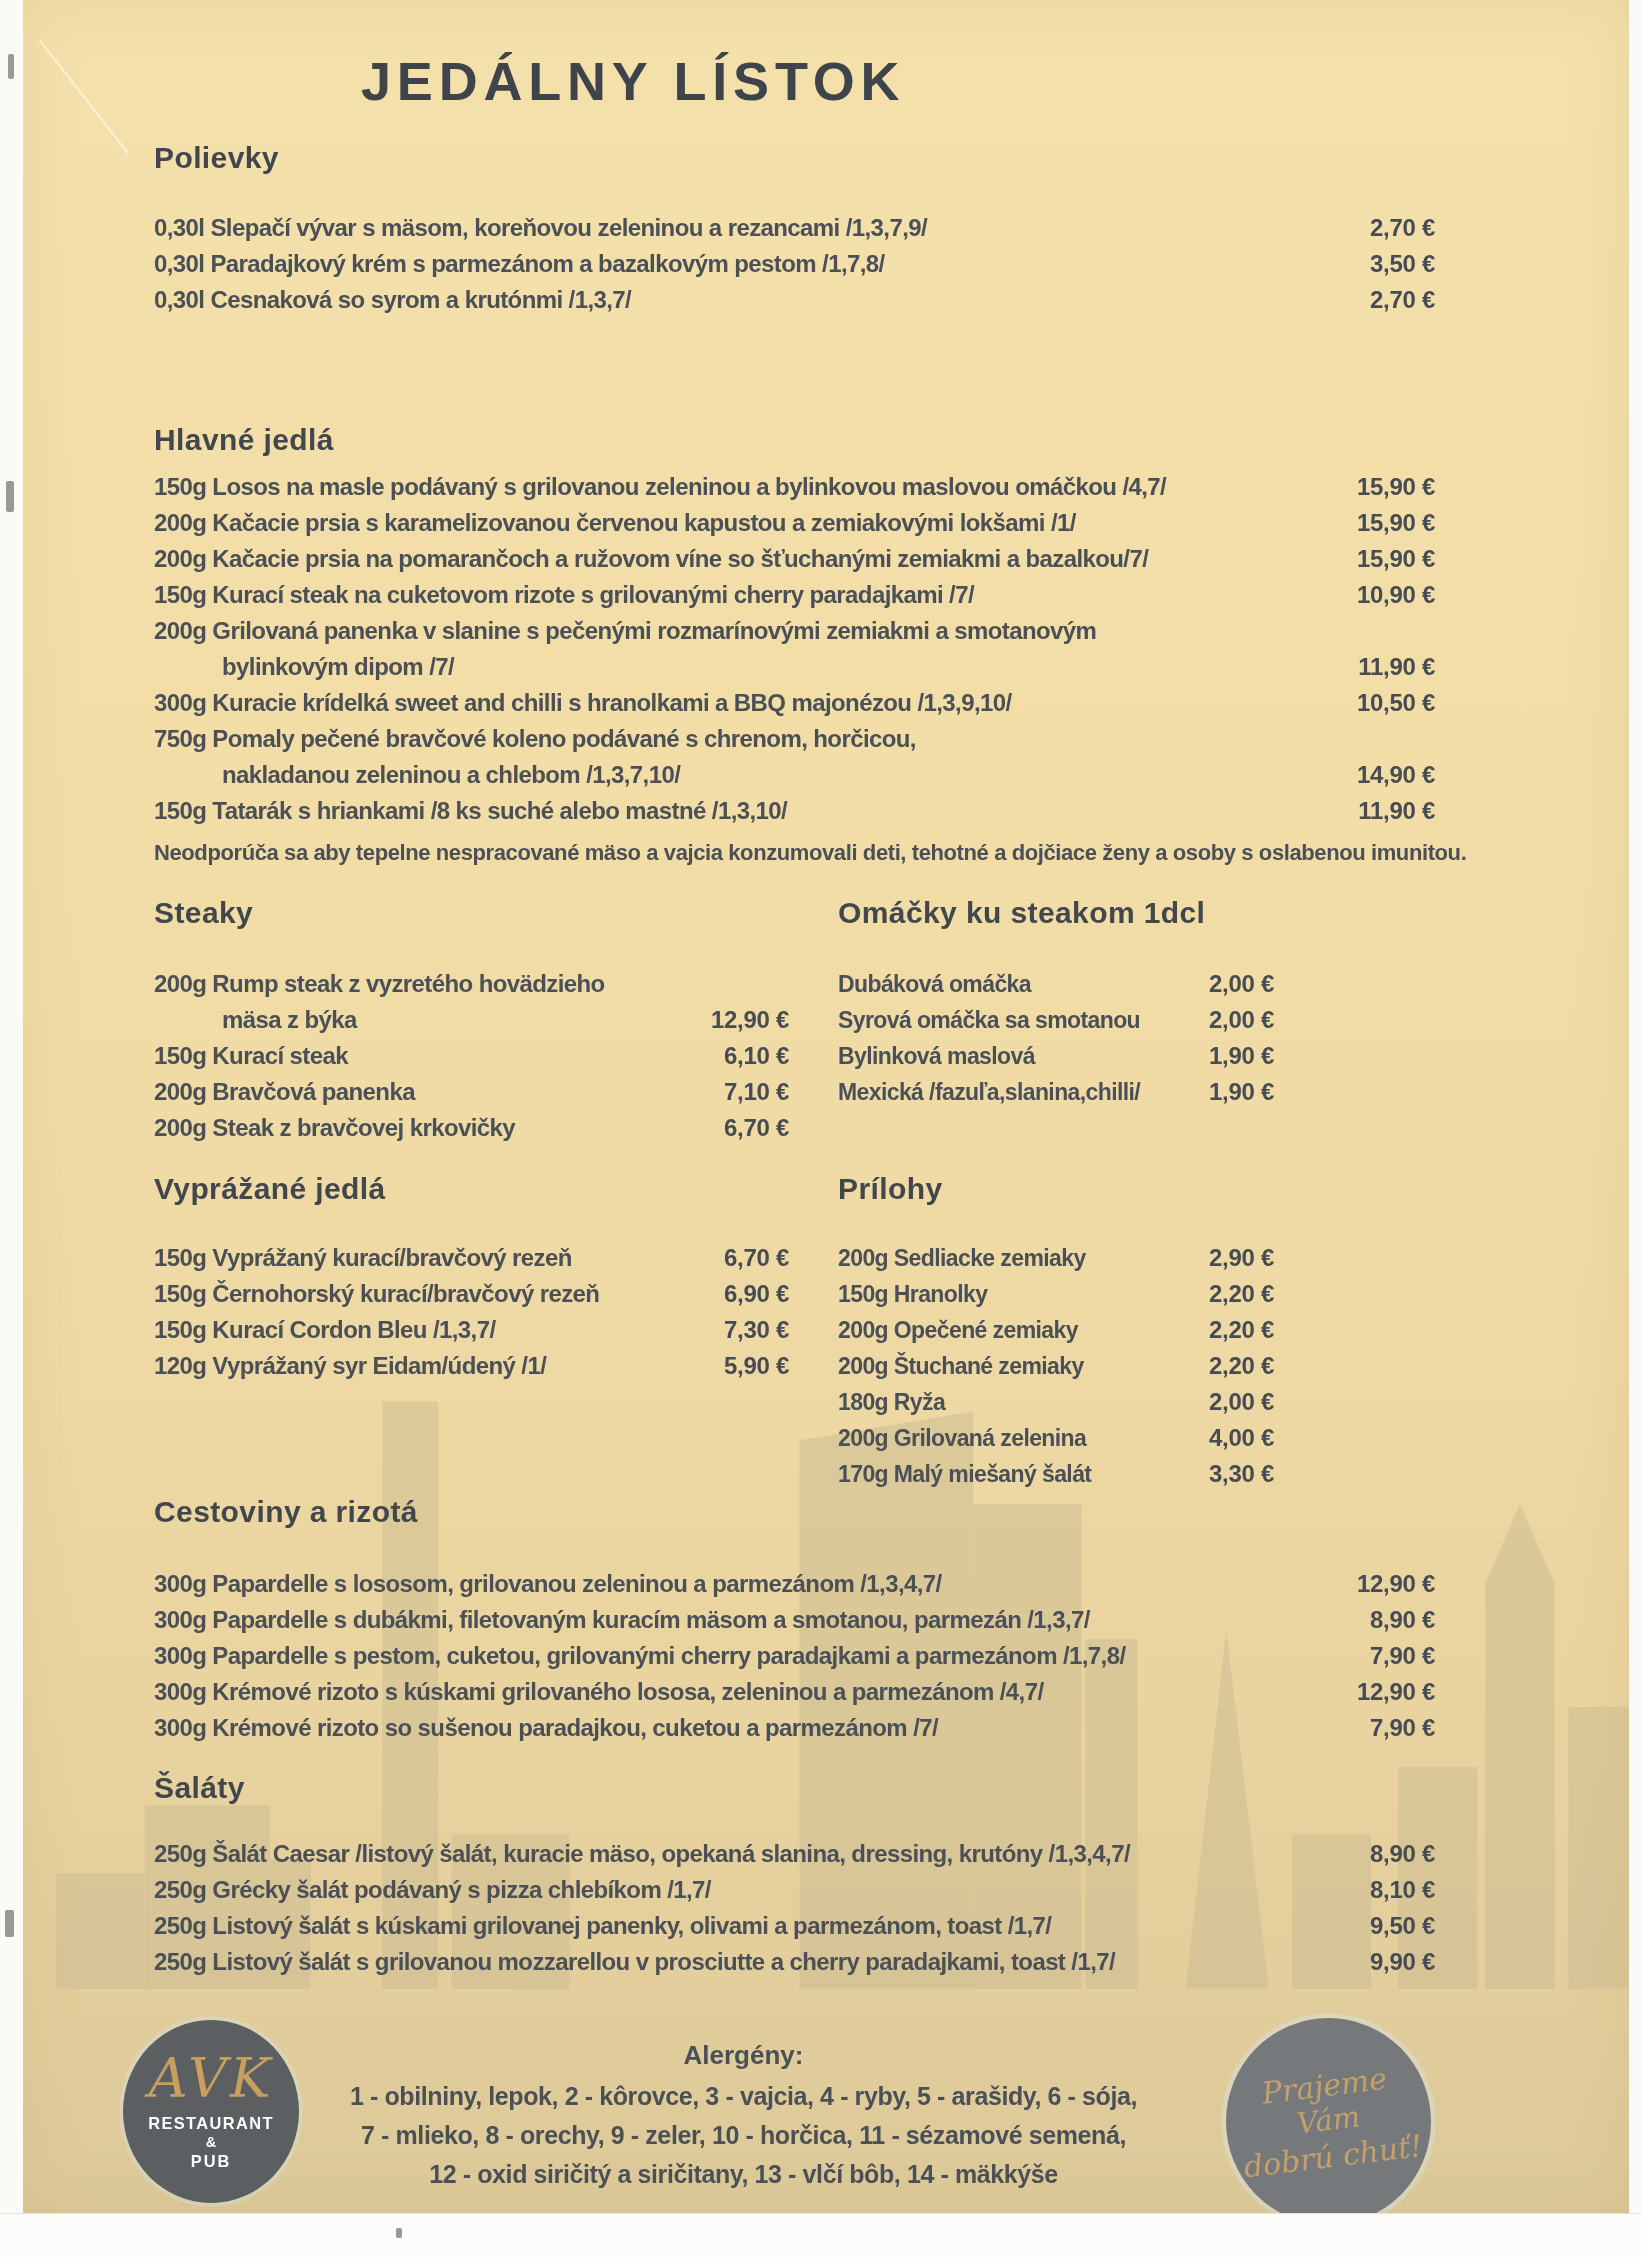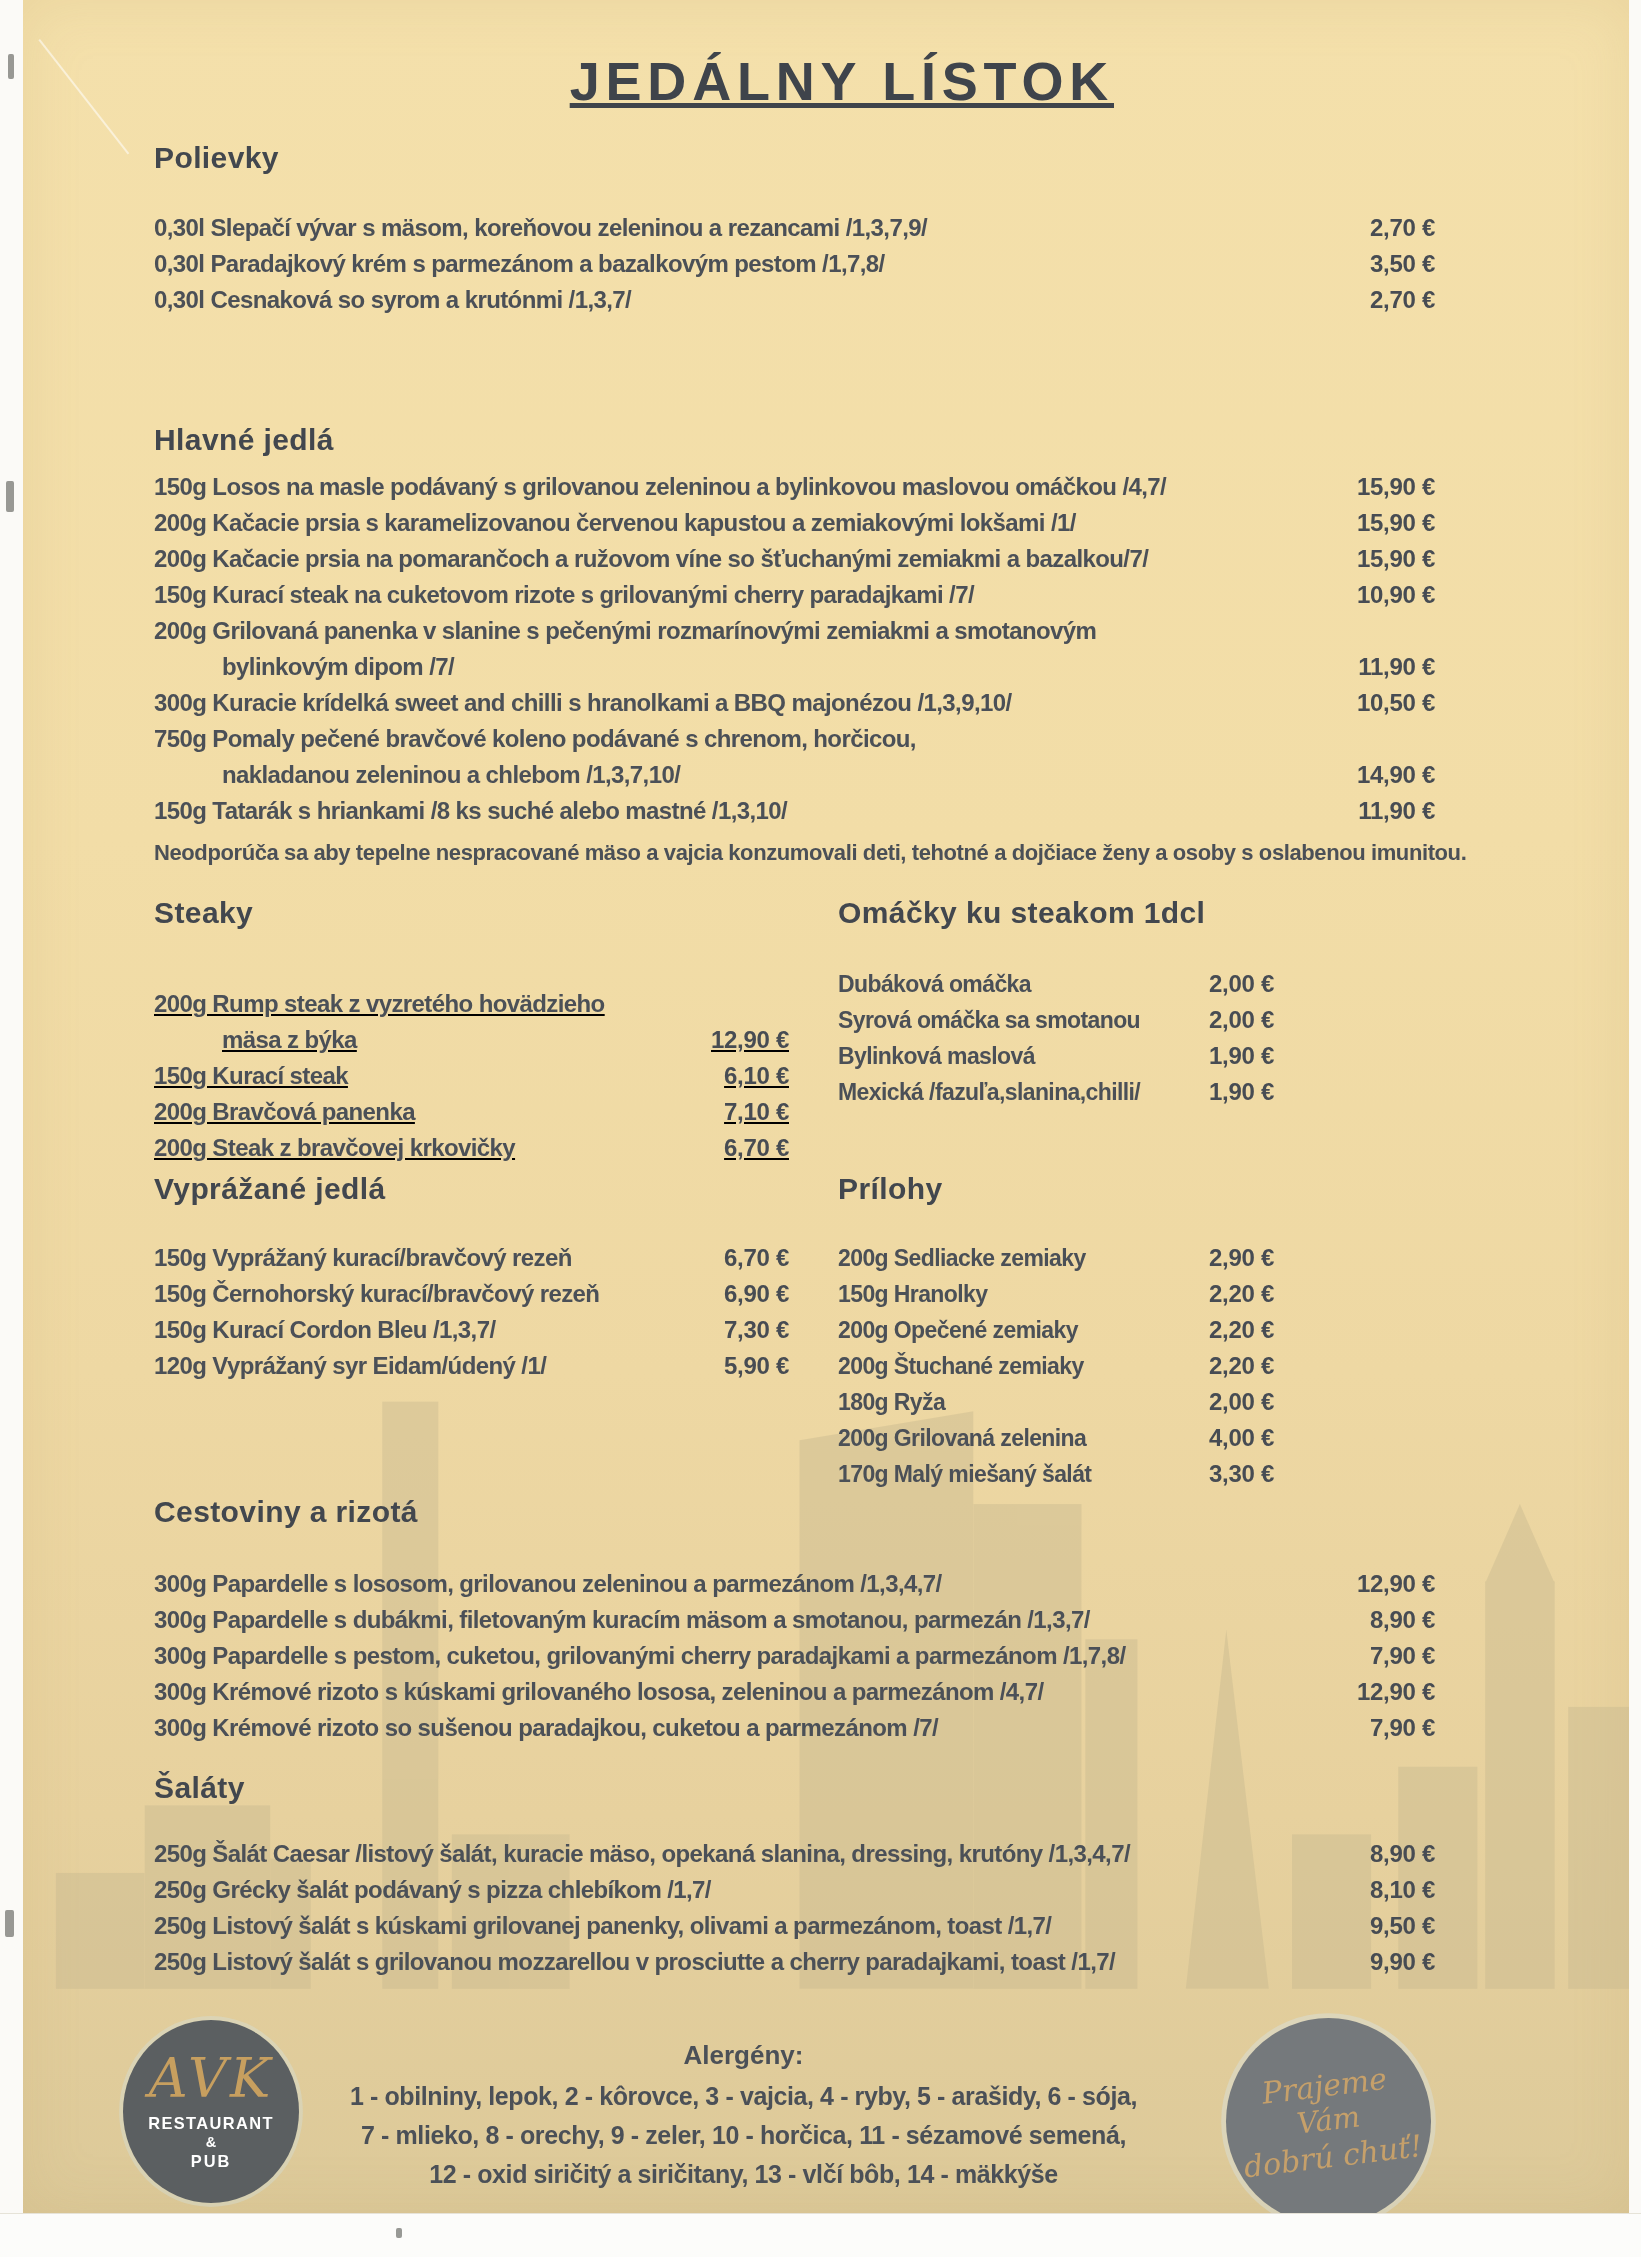--- a/index.html
+++ b/index.html
@@ -20,23 +20,22 @@
   }
   .speck{position:absolute;background:#63645f;opacity:.65;border-radius:1.9px;}
   .bottom-strip{
     position:absolute;left:0;top:2213px;width:1641px;height:44px;
     background:#fcfcfa;border-top:1.9px solid #e6e3d8;
   }
   .right-strip{position:absolute;right:0;top:0;width:11.6px;height:2213px;background:#fbfaf7;}
 
   .title{
     position:absolute;left:338px;top:50px;width:753px;
-    text-align:right;font-size:54px;font-weight:800;letter-spacing:5.8px;
+    text-align:left;font-size:54px;font-weight:800;letter-spacing:5.8px;
     color:#3f444b;
-    text-decoration:underline;
   }
   .heading{
     position:absolute;font-size:30px;font-weight:800;color:#42474e;letter-spacing:0.4px;
   }
   .list{position:absolute;}
   .mi{display:flex;justify-content:space-between;align-items:baseline;line-height:36px;}
   .nm{font-size:24px;font-weight:700;color:#4b5057;letter-spacing:-0.6px;white-space:nowrap;flex:1 1 auto;}
   .pr{font-size:24px;font-weight:800;color:#474c53;flex:0 0 auto;margin-left:11.6px;letter-spacing:-0.3px;}
   .ind{padding-left:68px;}
   .col-r .nm{font-size:23px;}
@@ -158,21 +157,21 @@
         <span class="nm">150g Tatarák s hriankami /8 ks suché alebo mastné /1,3,10/</span>
         <span class="pr">11,90 €</span>
       </div>
   </div>
 
   <div class="note">Neodporúča sa aby tepelne nespracované mäso a vajcia konzumovali deti, tehotné a dojčiace ženy a osoby s oslabenou imunitou.</div>
 
   <div class="heading" style="left:131px;top:896px;">Steaky</div>
   <div class="heading" style="left:815px;top:896px;">Omáčky ku steakom 1dcl</div>
 
-  <div class="list" style="left:131px;top:986px;width:635px;text-decoration:underline;">
+  <div class="list" style="left:131px;top:966px;width:635px;">
     <div class="mi">
         <span class="nm">200g Rump steak z vyzretého hovädzieho</span>
       </div>
     <div class="mi">
         <span class="nm ind">mäsa z býka</span>
         <span class="pr">12,90 €</span>
       </div>
     <div class="mi">
         <span class="nm">150g Kurací steak</span>
         <span class="pr">6,10 €</span>

